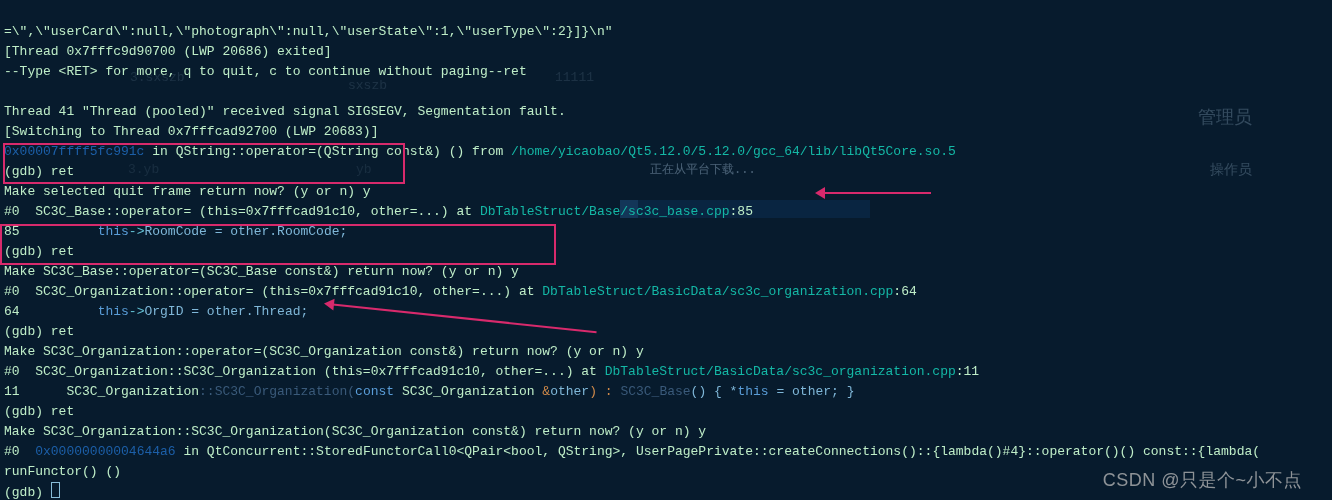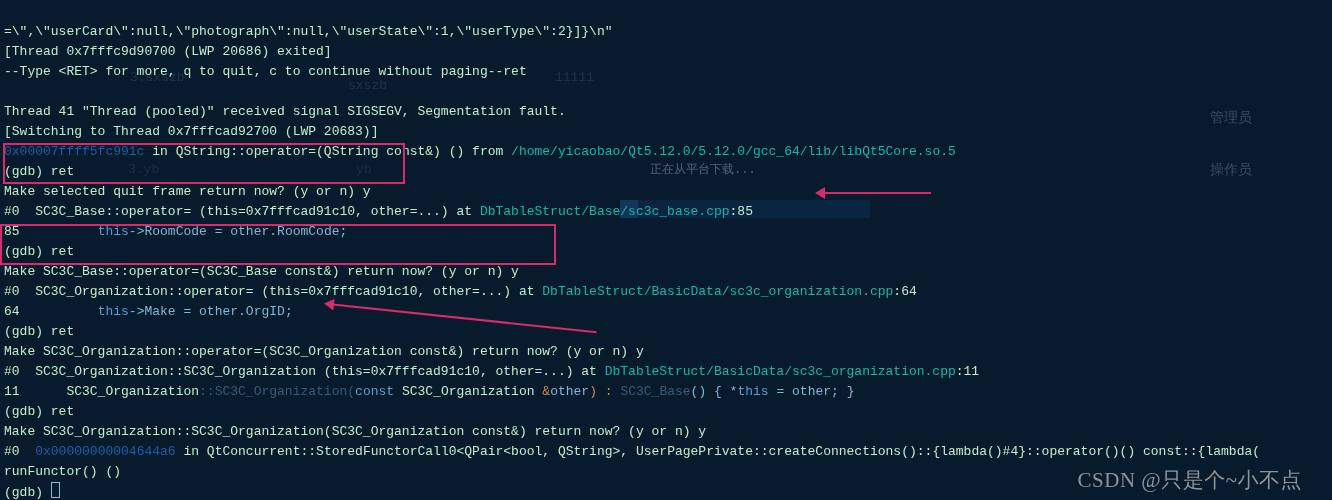--- a/index.html
+++ b/index.html
@@ -10,34 +10,34 @@
   .bl{color:#5a9dd8}
   .lbl{color:#7fb7d8}
   .or{color:#d08a4a}
   .dim{color:#3a5a7a}
   .addr{color:#1c5fa8}
   .box1{position:absolute;border:2px solid #d82a6c;pointer-events:none}
   .arrow{position:absolute;height:2px;background:#d82a6c;pointer-events:none}
   .arrow::before{content:'';position:absolute;left:-10px;top:-5px;border:6px solid transparent;border-right:10px solid #d82a6c}
   .cursor{display:inline-block;width:7px;height:14px;border:1px solid #88bcd8;vertical-align:-2px}
   .bgui{position:absolute;pointer-events:none;opacity:.25}
-  .watermark{position:absolute;right:30px;bottom:10px;color:#bbb;font-family:Liberation Serif, serif;font-size:21px;opacity:.75;letter-spacing:.5px}
+  .watermark{position:absolute;right:30px;bottom:10px;color:#bbb;font-family:Liberation Sans, sans-serif;font-size:18px;opacity:.75;letter-spacing:.5px}
   .progress{position:absolute;left:620px;top:200px;width:250px;height:18px;background:#0e3a66;opacity:.35;pointer-events:none}
   .progbar{width:7%;height:100%;background:#2b6aa8}
   .dl{position:absolute;left:650px;top:160px;color:#c7e5ff;opacity:.35;font-size:12px;pointer-events:none}
 </style>
 </head>
 <body>
 
 <div class="bgui" style="left:130px;top:68px;opacity:.13;color:#a8c8e0">3.sxszb</div>
 <div class="bgui" style="left:348px;top:76px;opacity:.13;color:#a8c8e0">sxszb</div>
 <div class="bgui" style="left:555px;top:68px;opacity:.13;color:#a8c8e0">11111</div>
 <div class="bgui" style="left:128px;top:160px;opacity:.10;color:#a8c8e0">3.yb</div>
 <div class="bgui" style="left:356px;top:160px;opacity:.10;color:#a8c8e0">yb</div>
-<div class="bgui" style="right:80px;top:108px;color:#b8d8f0;font-size:14px">管理员</div>
+<div class="bgui" style="right:80px;top:108px;color:#b8d8f0;font-size:18px">管理员</div>
 <div class="bgui" style="right:80px;top:160px;color:#b8d8f0;font-size:14px">操作员</div>
 <div class="dl">正在从平台下载...</div>
 <div class="progress">
     <div class="progbar"></div>
   </div>
 
 <div class="term">
 <span class="g">=\",\"userCard\":null,\"photograph\":null,\"userState\":1,\"userType\":2}]}\n"</span>
 <span class="g">[Thread 0x7fffc9d90700 (LWP 20686) exited]</span>
 <span class="g">--Type &lt;RET&gt; for more, q to quit, c to continue without paging--ret</span>
@@ -45,21 +45,21 @@
 <span class="g">Thread 41 "Thread (pooled)" received signal SIGSEGV, Segmentation fault.</span>
 <span class="g">[Switching to Thread 0x7fffcad92700 (LWP 20683)]</span>
 <span><span class="addr">0x00007ffff5fc991c</span><span class="g"> in QString::operator=(QString const&amp;) () from </span><span class="gr">/home/yicaobao/Qt5.12.0/5.12.0/gcc_64/lib/libQt5Core.so.5</span></span>
 <span class="g">(gdb) ret</span>
 <span class="g">Make selected quit frame return now? (y or n) y</span>
 <span><span class="g">#0  SC3C_Base::operator= (this=0x7fffcad91c10, other=...) at </span><span class="gr">DbTableStruct/Base/sc3c_base.cpp</span><span class="g">:85</span></span>
 <span><span class="g">85          </span><span class="bl">this</span><span class="cy">-&gt;</span><span class="lbl">RoomCode = other.RoomCode;</span></span>
 <span class="g">(gdb) ret</span>
 <span class="g">Make SC3C_Base::operator=(SC3C_Base const&amp;) return now? (y or n) y</span>
 <span><span class="g">#0  SC3C_Organization::operator= (this=0x7fffcad91c10, other=...) at </span><span class="gr">DbTableStruct/BasicData/sc3c_organization.cpp</span><span class="g">:64</span></span>
-<span><span class="g">64          </span><span class="bl">this</span><span class="cy">-&gt;</span><span class="lbl">Make = other.OrgID;</span></span>
+<span><span class="g">64          </span><span class="bl">this</span><span class="cy">-&gt;</span><span class="lbl">OrgID = other.Thread;</span></span>
 <span class="g">(gdb) ret</span>
 <span class="g">Make SC3C_Organization::operator=(SC3C_Organization const&amp;) return now? (y or n) y</span>
 <span><span class="g">#0  SC3C_Organization::SC3C_Organization (this=0x7fffcad91c10, other=...) at </span><span class="gr">DbTableStruct/BasicData/sc3c_organization.cpp</span><span class="g">:11</span></span>
 <span><span class="g">11      SC3C_Organization</span><span class="dim">::SC3C_Organization(</span><span class="bl">const</span><span class="g"> SC3C_Organization </span><span class="or">&amp;</span><span class="lbl">other</span><span class="or">) : </span><span class="dim">SC3C_Base</span><span class="lbl">() { *</span><span class="bl">this</span><span class="lbl"> = other; }</span></span>
 <span class="g">(gdb) ret</span>
 <span class="g">Make SC3C_Organization::SC3C_Organization(SC3C_Organization const&amp;) return now? (y or n) y</span>
 <span><span class="g">#0  </span><span class="addr">0x00000000004644a6</span><span class="g"> in QtConcurrent::StoredFunctorCall0&lt;QPair&lt;bool, QString&gt;, UserPagePrivate::createConnections()::{lambda()#4}::operator()() const::{lambda(</span></span>
 <span class="g">runFunctor() ()</span>
 <span class="g"><span>(gdb) </span><span class="cursor"></span></span>
 </div>

